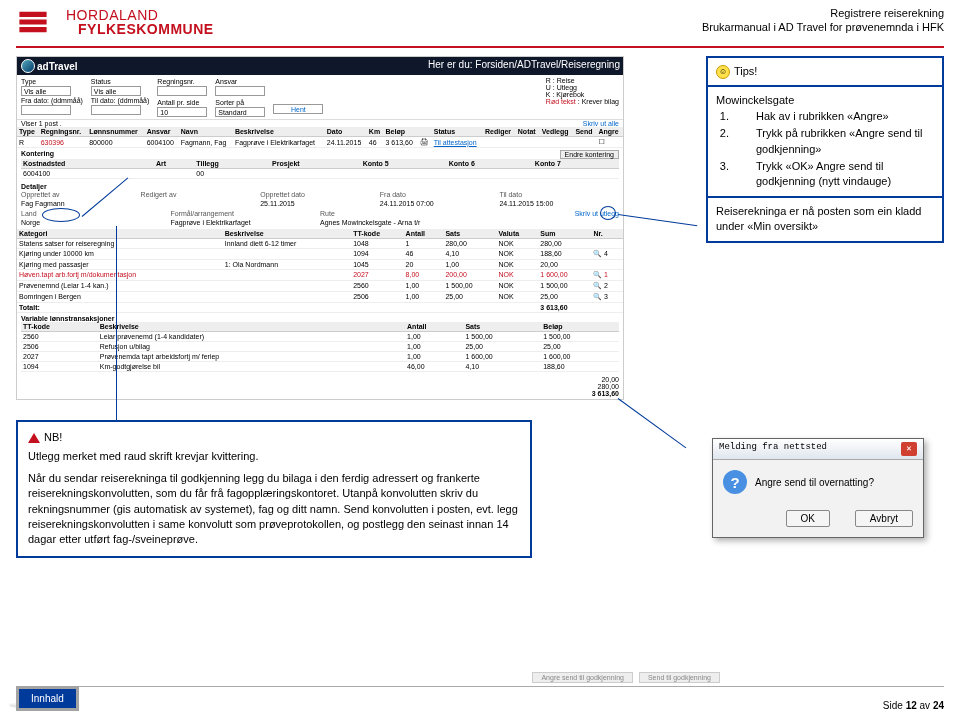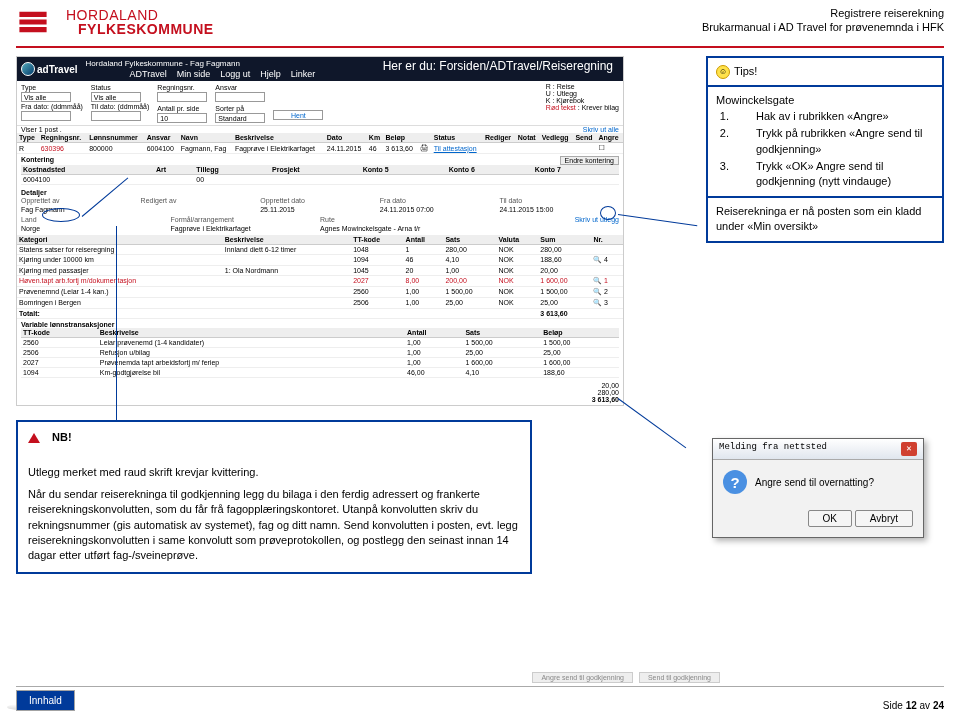--- a/index.html
+++ b/index.html
@@ -17,21 +17,21 @@
   .red-underline { height: 2px; background: #c40f1e; margin: 6px 16px 0; }
   
   .content { position: relative; padding: 8px 16px 0; }
   
   .screenshot-area { width: 608px; border: 1px solid #ccc; background: #fff; font-size: 8px; position: relative; }
   .app-bar { background: #0f172a; color: #fff; padding: 2px 4px; display: flex; gap: 8px; position: relative; }
   .app-logo { display: flex; align-items: center; gap: 2px; }
   .app-logo-circle { width: 14px; height: 14px; border-radius: 50%; background: linear-gradient(135deg,#5ab,#003a6b); border: 1px solid #fff; }
   .app-logo-text { font-size: 10px; font-weight: bold; }
   .app-org { font-size: 8px; }
-  .app-breadcrumb { position: absolute; right: 10px; color: #fff; font-size: 12px; }
+  .app-breadcrumb { position: absolute; right: 3px; color: #fff; font-size: 10px; }
   .app-nav { display: flex; gap: 10px; font-size: 9px; margin-top: 1px; margin-left: 44px; }
   
   .filter-row { display: flex; padding: 2px 4px; gap: 8px; border-bottom: 1px solid #ddd; background: #fff; }
   .filter-col { font-size: 7px; line-height: 1.3; }
   .filter-col .lbl { color: #000; }
   .filter-col .inp { border: 1px solid #999; background: #fff; padding: 0 2px; display: inline-block; min-width: 50px; height: 10px; font-size: 7px; }
   .filter-right { margin-left: auto; font-size: 7px; }
   
   .mini-table { width: 100%; font-size: 7px; border-collapse: collapse; }
   .mini-table th { background: #eee; text-align: left; padding: 1px 2px; font-weight: bold; border-bottom: 1px solid #ccc; }
@@ -48,33 +48,33 @@
   
   .tips-box { position: absolute; right: 16px; top: 8px; width: 238px; border: 2px solid #003a9a; background: #fff; padding: 6px 8px; font-size: 11px; line-height: 1.4; }
   .tips-box .tips-head { display: flex; align-items: center; gap: 4px; margin-bottom: 4px; }
   .tips-box .face { width: 14px; height: 14px; border-radius: 50%; background: #ffe24a; border: 1px solid #cc9900; display: inline-flex; align-items: center; justify-content: center; font-size: 8px; }
   .tips-sep { border-top: 2px solid #003a9a; margin: 6px -8px; }
   .tips-box ol { margin-left: 16px; }
   .tips-box li { margin-bottom: 2px; padding-left: 24px; }
   .tips-box b { font-weight: bold; }
   
   .nb-box { position: absolute; left: 16px; top: 420px; width: 516px; border: 2px solid #003a9a; background: #fff; padding: 8px 10px; font-size: 11px; line-height: 1.4; }
-  .nb-head { display: flex; align-items: center; gap: 12px; margin-bottom: 20px; font-weight: bold; }
+  .nb-head { display: flex; align-items: center; gap: 4px; margin-bottom: 4px; }
   .nb-tri { width: 0; height: 0; border-left: 6px solid transparent; border-right: 6px solid transparent; border-bottom: 10px solid #c40f1e; }
   
   .dialog { position: absolute; right: 36px; top: 438px; width: 212px; border: 1px solid #666; box-shadow: 3px 3px 6px rgba(0,0,0,0.3); font-size: 10px; background: #f2f2f2; }
   .dialog-title { background: linear-gradient(#fff,#e0e6ee); padding: 3px 6px; display: flex; justify-content: space-between; border-bottom: 1px solid #aaa; font-size: 9px; font-family: Liberation Mono, monospace; }
   .dialog-close { width: 16px; height: 14px; background: #d04030; color: #fff; text-align: center; border-radius: 2px; font-size: 9px; line-height: 14px; }
   .dialog-body { padding: 10px; display: flex; gap: 8px; align-items: center; }
   .q-icon { width: 24px; height: 24px; border-radius: 50%; background: #4a90e2; color: #fff; display: flex; align-items: center; justify-content: center; font-size: 15px; font-weight: bold; }
   .dialog-btns { padding: 6px 10px 10px; text-align: right; }
-  .dialog-btns button { padding: 2px 14px; font-size: 10px; border: 1px solid #888; background: #f5f5f5; border-radius: 2px; margin-left: 0; }
+  .dialog-btns button { padding: 2px 14px; font-size: 10px; border: 1px solid #888; background: #f5f5f5; border-radius: 2px; margin-left: 22px; }
   
   .footer { position: absolute; bottom: 8px; left: 16px; right: 16px; display: flex; justify-content: space-between; align-items: flex-end; }
-  .innhald-btn { background: #003a9a; color: #fff; padding: 4px 12px; font-size: 10px; border: 1px solid #a3a3a3; cursor: pointer; position: relative; }
+  .innhald-btn { background: #003a9a; color: #fff; padding: 4px 12px; font-size: 10px; border: 3px solid #a3a3a3; cursor: pointer; position: relative; }
   .innhald-btn:before { content: ""; position: absolute; left: -10px; bottom: 0; width: 26px; height: 6px; background: linear-gradient(to top, rgba(0,0,0,0.15), transparent); border-radius: 50%; z-index: -1; }
   .footer-page { font-size: 10px; }
   .footer-sep { height: 1px; background: #aaa; position: absolute; bottom: 32px; left: 16px; right: 16px; }
   .footer-gray-btns { position: absolute; bottom: 36px; right: 240px; display: flex; gap: 6px; }
   .footer-gray-btns span { background: #eee; border: 1px solid #ccc; padding: 1px 8px; font-size: 7px; color: #888; }
   
   .callout-line { position: absolute; border-top: 1.5px solid #003a9a; }
   .callout-circle { position: absolute; width: 22px; height: 14px; border: 1.5px solid #003a9a; border-radius: 50%; }
   .callout-v { position: absolute; border-left: 1.5px solid #003a9a; }
 </style>
@@ -100,30 +100,20 @@
 </div>
 <div class="red-underline"></div>
 
 <div class="content">
 
   <div class="screenshot-area">
     <div class="app-bar">
       <div class="app-logo">
         <span class="app-logo-circle"></span>
         <span class="app-logo-text">adTravel</span>
-      </div>
-      <div>
-        <div class="app-org">Hordaland Fylkeskommune - Fag Fagmann</div>
-        <div class="app-nav">
-          <span>ADTravel</span>
-          <span>Min side</span>
-          <span>Logg ut</span>
-          <span>Hjelp</span>
-          <span>Linker</span>
-        </div>
       </div>
       <div class="app-breadcrumb">Her er du: Forsiden/ADTravel/Reiseregning</div>
     </div>
 
     <div class="filter-row">
       <div class="filter-col">
         <div class="lbl">Type</div>
         <div class="inp">Vis alle</div>
         <div class="lbl">Fra dato: (ddmmåå)</div>
         <div class="inp"></div>

